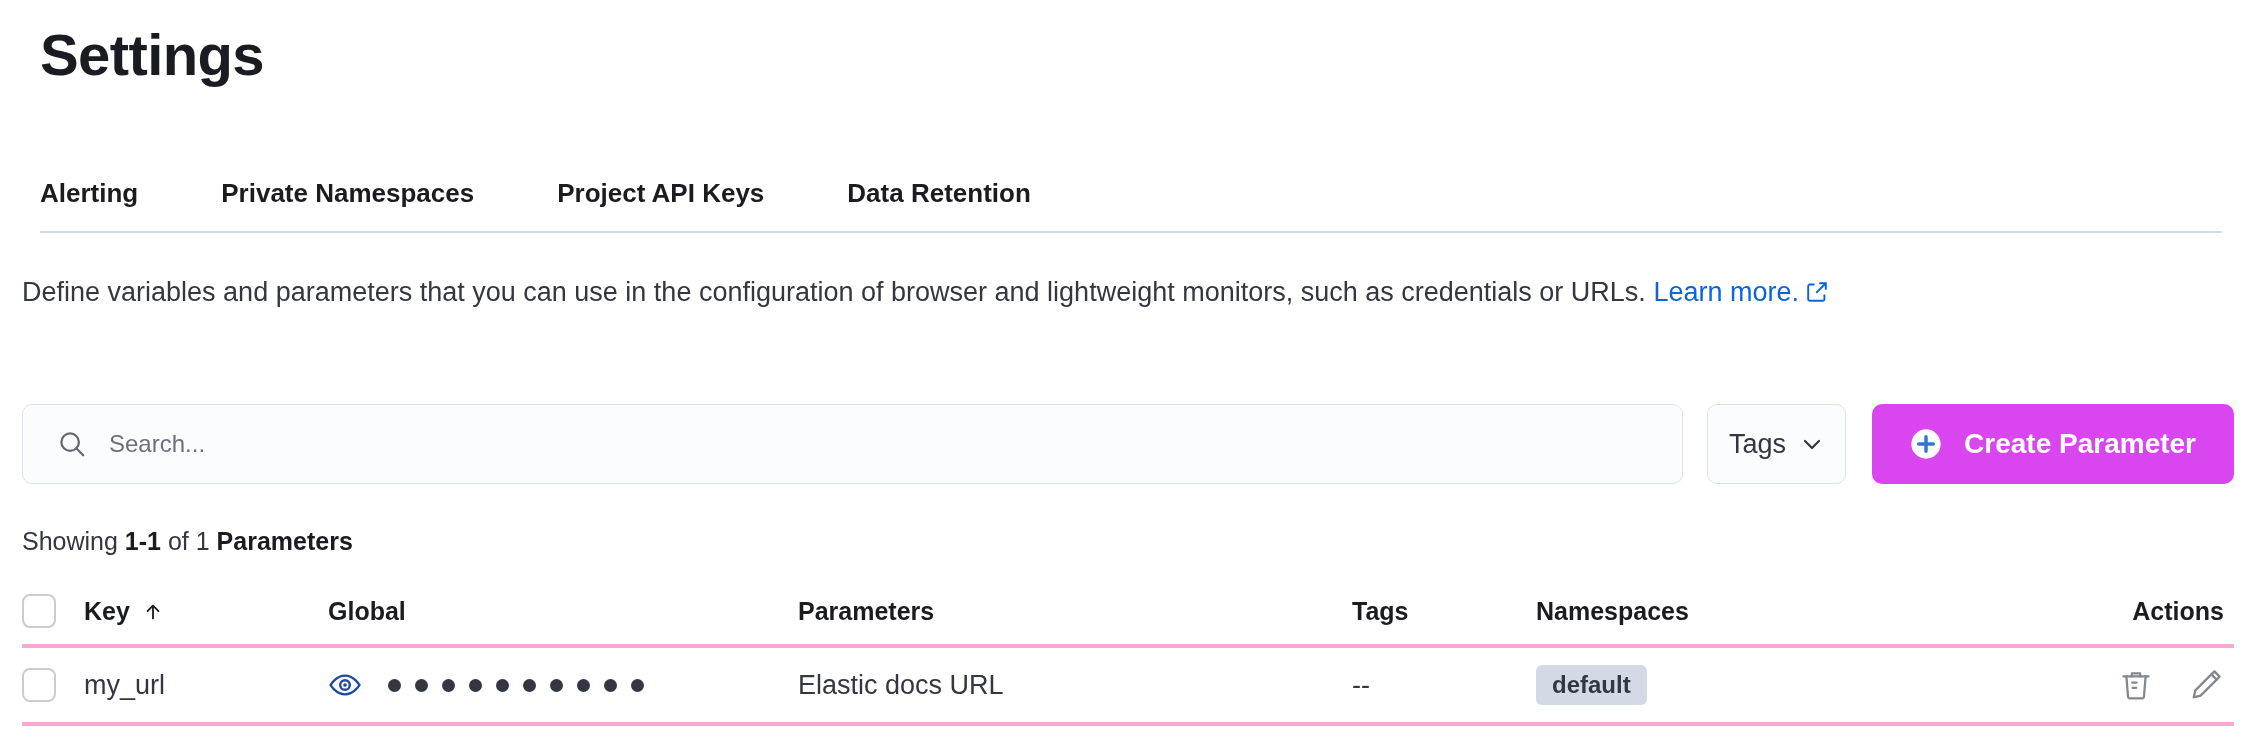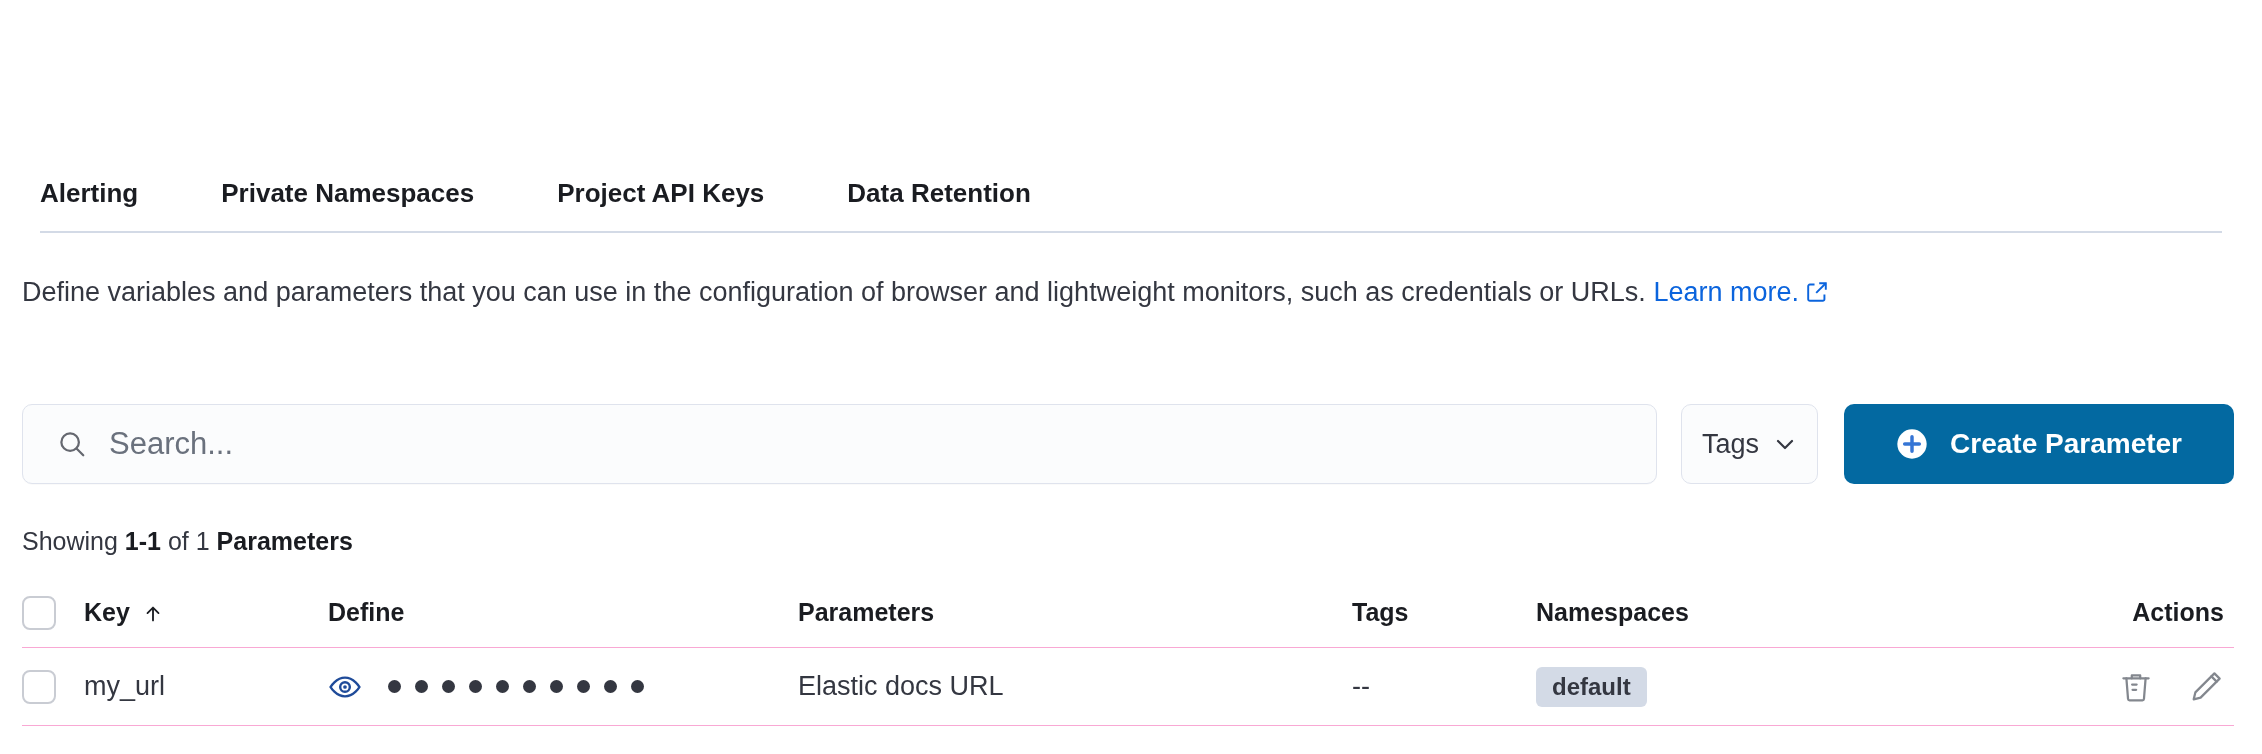--- a/index.html
+++ b/index.html
@@ -118,21 +118,21 @@
     align-items: center;
     padding-left: 34px;
     box-shadow: 0 1px 0 rgba(0,0,0,0.02);
   }
   .search-icon { width: 30px; height: 30px; flex: 0 0 auto; opacity: .75; }
   .search-input {
     border: none;
     outline: none;
     background: transparent;
     font-family: "Liberation Sans", sans-serif;
-    font-size: 31px;
+    font-size: 24px;
     color: #343741;
     margin-left: 22px;
     width: 1500px;
     height: 40px;
   }
   .search-input::placeholder { color: #6a717d; opacity: 1; }
 
   .tags-btn {
     margin-left: 24px;
     width: 142px;
@@ -148,22 +148,22 @@
     font-weight: 400;
     color: #343741;
     cursor: pointer;
     font-family: "Liberation Sans", sans-serif;
   }
   .chev { width: 24px; height: 24px; }
 
   .create-btn {
     margin-left: 26px;
     height: 80px;
-    padding: 0 52px;
-    background: #0369a1;
+    padding: 0 38px;
+    background: #d946ef;
     border: none;
     border-radius: 10px;
     display: flex;
     align-items: center;
     gap: 22px;
     color: #ffffff;
     font-size: 28px;
     font-weight: 700;
     cursor: pointer;
     font-family: "Liberation Sans", sans-serif;
@@ -186,21 +186,21 @@
   .table {
     position: absolute;
     left: 22px;
     top: 578px;
     width: 2212px;
   }
   .trow {
     display: flex;
     align-items: center;
     height: 74px;
-    border-bottom: 1px solid #f9a8d4;
+    border-bottom: 4px solid #f9a8d4;
   }
   .trow.head { height: 70px; }
   .trow.body { height: 78px; }
 
   .c-check  { width: 62px;  flex: 0 0 62px; display: flex; align-items: center; }
   .c-key    { width: 244px; flex: 0 0 244px; }
   .c-value  { width: 470px; flex: 0 0 470px; display: flex; align-items: center; }
   .c-desc   { width: 554px; flex: 0 0 554px; }
   .c-tags   { width: 184px; flex: 0 0 184px; }
   .c-ns     { flex: 1 1 auto; }
@@ -259,20 +259,21 @@
     line-height: 1;
   }
 
   .act-icon { width: 36px; height: 36px; cursor: pointer; }
 </style>
 </head>
 <body>
 
 <div class="page">
 
+  <h1 class="page-title">Settings</h1>
 
   <nav class="tabs">
     <button class="tab">Alerting</button>
     <button class="tab">Private Namespaces</button>
     <button class="tab">Project API Keys</button>
     <button class="tab">Data Retention</button>
   </nav>
 
   <p class="description">
     <span>Define variables and parameters that you can use in the configuration of browser and lightweight monitors, such as credentials or URLs.</span>
@@ -327,21 +328,21 @@
       </div>
       <div class="c-key th">
         <span>Key</span>
         <span class="sort-arrow">
           <svg viewBox="0 0 24 24" width="22" height="22" fill="none" stroke="#1a1c21" stroke-width="2" stroke-linecap="round" stroke-linejoin="round">
             <path d="M12 19V5M6 11l6-6 6 6"></path>
           </svg>
         </span>
       </div>
       <div class="c-value th">
-        <span>Define</span>
+        <span>Global</span>
       </div>
       <div class="c-desc th">
         <span>Parameters</span>
       </div>
       <div class="c-tags th">
         <span>Tags</span>
       </div>
       <div class="c-ns th">
         <span>Namespaces</span>
       </div>

